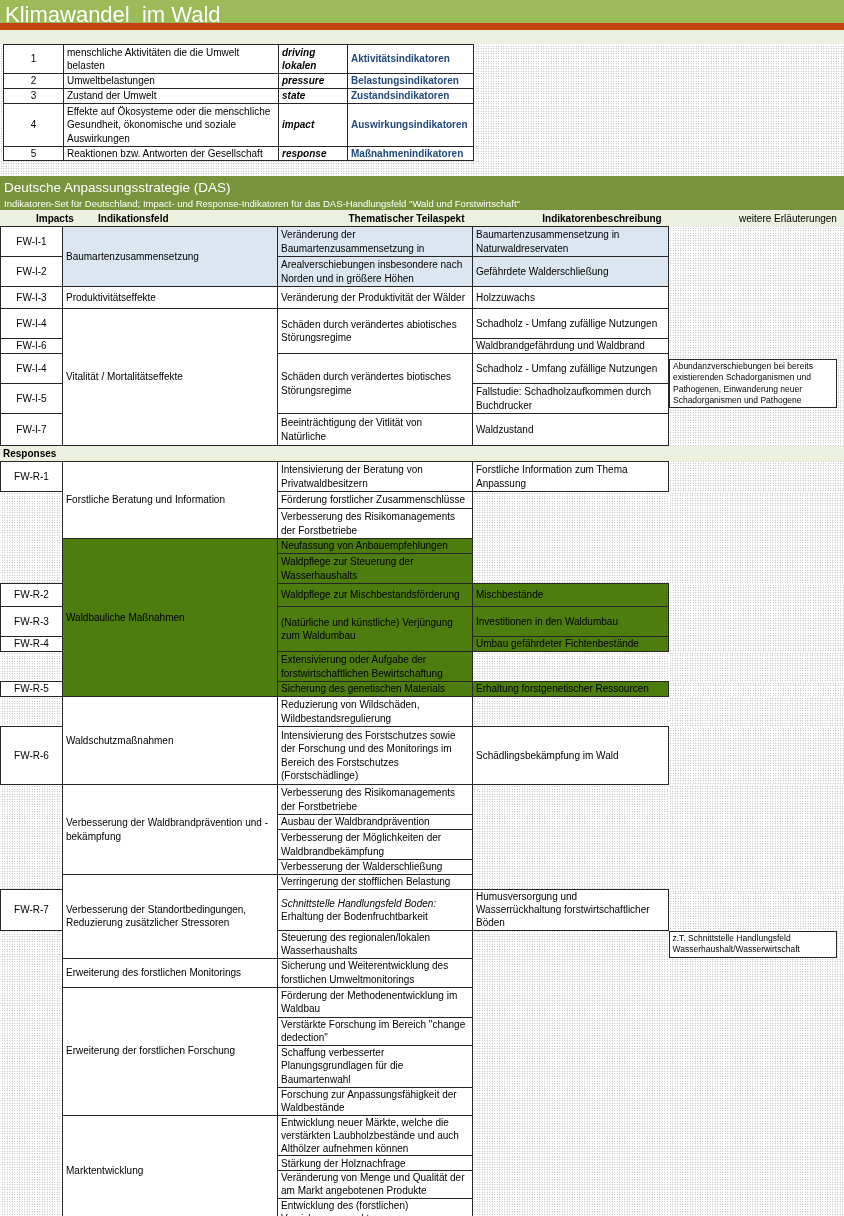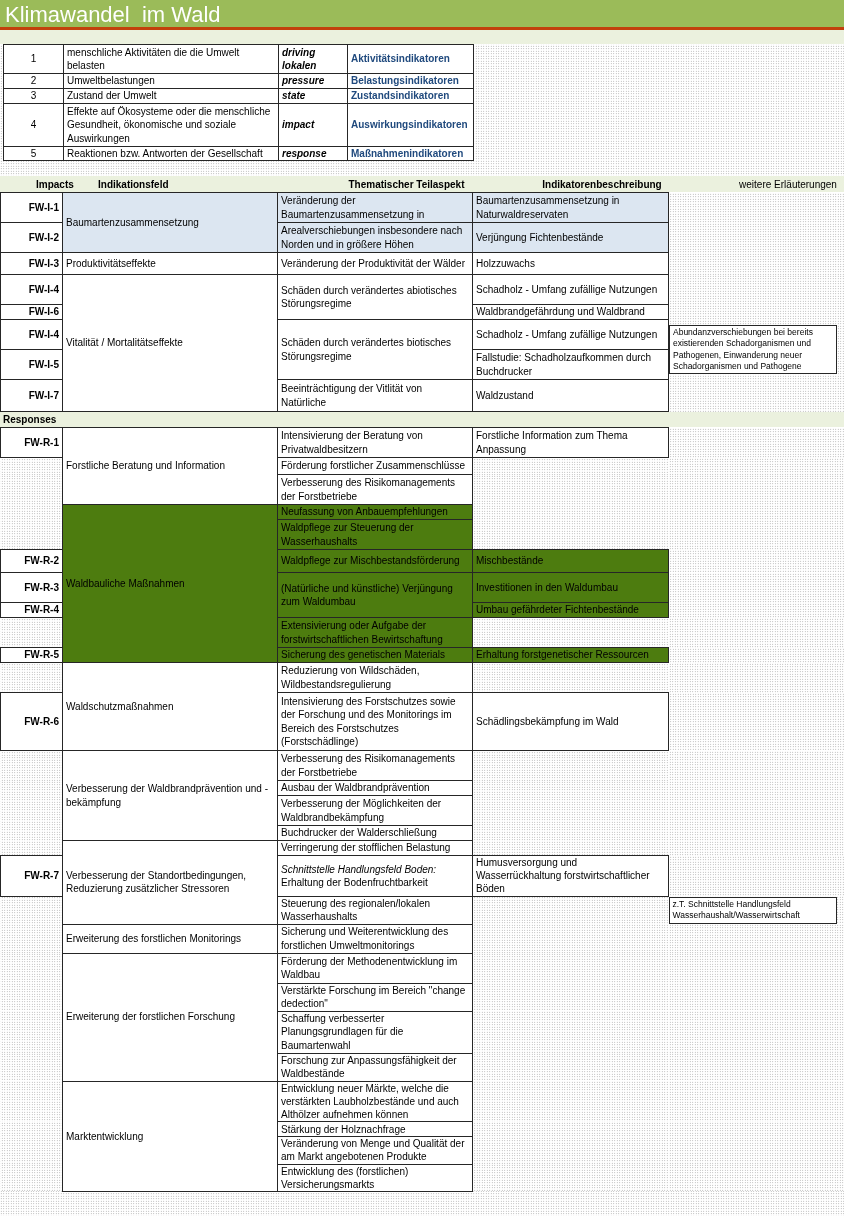--- a/index.html
+++ b/index.html
@@ -5,21 +5,21 @@
   html,body{margin:0;padding:0;}
   body{
     width:844px;height:1216px;overflow:hidden;position:relative;
     font-family:"Liberation Sans",sans-serif;color:#000;
     background-color:#fff;
     background-image:radial-gradient(circle,#9a9a9a 0.55px,rgba(0,0,0,0) 0.7px);
     background-size:2.5px 2.5px;
   }
   .band-light{background:#9BBB59;color:#fff;}
   .band-dark{background:#77933C;color:#fff;}
-  .title-main{font-size:22px;line-height:30px;height:30px;padding:0 0 0 5px;white-space:pre;border-bottom:3px solid #c2410c;box-sizing:border-box;}
+  .title-main{font-size:22px;line-height:30px;height:30px;padding:0 0 0 5px;white-space:pre;border-bottom:7px solid #c2410c;box-sizing:border-box;}
   .subtitle-main{font-size:9.5px;line-height:13px;height:13px;padding:0 0 0 5px;white-space:nowrap;}
   .das-title{font-size:13.5px;line-height:19px;height:19px;padding:2px 0 0 4px;}
   .das-subtitle{font-size:9.5px;line-height:13px;height:13px;padding:0 0 0 4px;white-space:nowrap;}
   .pale-band{background:#EBF1DE;padding-left:32px;}
   .cat-header{height:14px;display:grid;grid-template-columns:3px 60px 215px 69px 126px auto;align-items:center;font-size:10px;font-weight:bold;}
   .cat-header .lbl{padding-left:4px;white-space:nowrap;}
   .navy{color:#1F497D;margin-top:32px;}
   .main-header{height:16px;display:grid;grid-template-columns:62px 215px 195px 196px 176px;align-items:center;font-size:10px;}
   .main-header .lbl{padding-left:4px;font-weight:bold;white-space:nowrap;}
   .main-header .lblc{text-align:center;font-weight:bold;white-space:nowrap;}
@@ -28,21 +28,21 @@
   .section1{position:relative;height:132px;}
   .cat-table-wrap{position:absolute;left:3px;top:0;}
   table{border-collapse:collapse;table-layout:fixed;}
   td{font-size:10px;line-height:1.32;padding:0 3px;vertical-align:middle;overflow:hidden;}
   td.b{border:1px solid #262626;background:#fff;}
   td.st{background-color:#fff;
     background-image:radial-gradient(circle,#9a9a9a 0.55px,rgba(0,0,0,0) 0.7px);
     background-size:2.5px 2.5px;border:none;padding:0;}
   td.blue{background:#DCE6F1;}
   td.peach{background:#4d7c0f;}
-  td.code{font-weight:bold;text-align:right;}
+  td.code{font-weight:normal;text-align:center;}
   td.num{text-align:center;}
   td.dpsir{font-weight:bold;font-style:italic;}
   td.besch-cat{font-weight:bold;color:#1F497D;}
   .it{font-style:italic;display:block;}
   .blk{display:block;}
   .note{background:#fff;border:1px solid #262626;font-size:8.5px;line-height:1.35;padding:1px 3px;width:160px;margin-left:0;}
 </style>
 </head>
 <body>
 
@@ -98,20 +98,22 @@
         <td class="b">Reaktionen bzw. Antworten der Gesellschaft</td>
         <td class="b dpsir">response</td>
         <td class="b besch-cat">Maßnahmenindikatoren</td>
       </tr>
     </tbody>
       </table>
   </div>
 </div>
 
 <div class="band-dark">
+  <div class="das-title">Deutsche Anpassungsstrategie (DAS)</div>
+  <div class="das-subtitle">Indikatoren-Set für Deutschland; Impact- und Response-Indikatoren für das DAS-Handlungsfeld "Wald und Forstwirtschaft"</div>
 </div>
 
 <div class="main-header pale-band">
   <span class="lbl">Impacts</span>
   <span class="lbl">Indikationsfeld</span>
   <span class="lblc">Thematischer Teilaspekt</span>
   <span class="lblc">Indikatorenbeschreibung</span>
   <span class="lbln">weitere Erläuterungen</span>
 </div>
 
@@ -127,21 +129,21 @@
       <tr style="height:30px">
     <td class="b code">FW-I-1</td>
     <td class="b blue" rowspan="2">Baumartenzusammensetzung</td>
     <td class="b blue">Veränderung der Baumartenzusammensetzung in</td>
     <td class="b blue">Baumartenzusammensetzung in Naturwaldreservaten</td>
     <td class="st"></td>
   </tr>
   <tr style="height:30px">
     <td class="b code">FW-I-2</td>
     <td class="b blue">Arealverschiebungen insbesondere nach Norden und in größere Höhen</td>
-    <td class="b blue">Verjüngung Fichtenbestände</td>
+    <td class="b blue">Gefährdete Walderschließung</td>
     <td class="st"></td>
   </tr>
   <tr style="height:22px">
     <td class="b code">FW-I-3</td>
     <td class="b">Produktivitätseffekte</td>
     <td class="b">Veränderung der Produktivität der Wälder</td>
     <td class="b">Holzzuwachs</td>
     <td class="st"></td>
   </tr>
   <tr style="height:30px">
@@ -276,21 +278,21 @@
     <td class="st"></td>
   </tr>
   <tr style="height:30px">
     <td class="st"></td>
     <td class="b">Verbesserung der Möglichkeiten der Waldbrandbekämpfung</td>
     <td class="st"></td>
     <td class="st"></td>
   </tr>
   <tr style="height:15px">
     <td class="st"></td>
-    <td class="b">Buchdrucker der Walderschließung</td>
+    <td class="b">Verbesserung der Walderschließung</td>
     <td class="st"></td>
     <td class="st"></td>
   </tr>
   <tr style="height:15px">
     <td class="st"></td>
     <td class="b" rowspan="3">Verbesserung der Standortbedingungen, Reduzierung zusätzlicher Stressoren</td>
     <td class="b">Verringerung der stofflichen Belastung</td>
     <td class="st"></td>
     <td class="st"></td>
   </tr>

